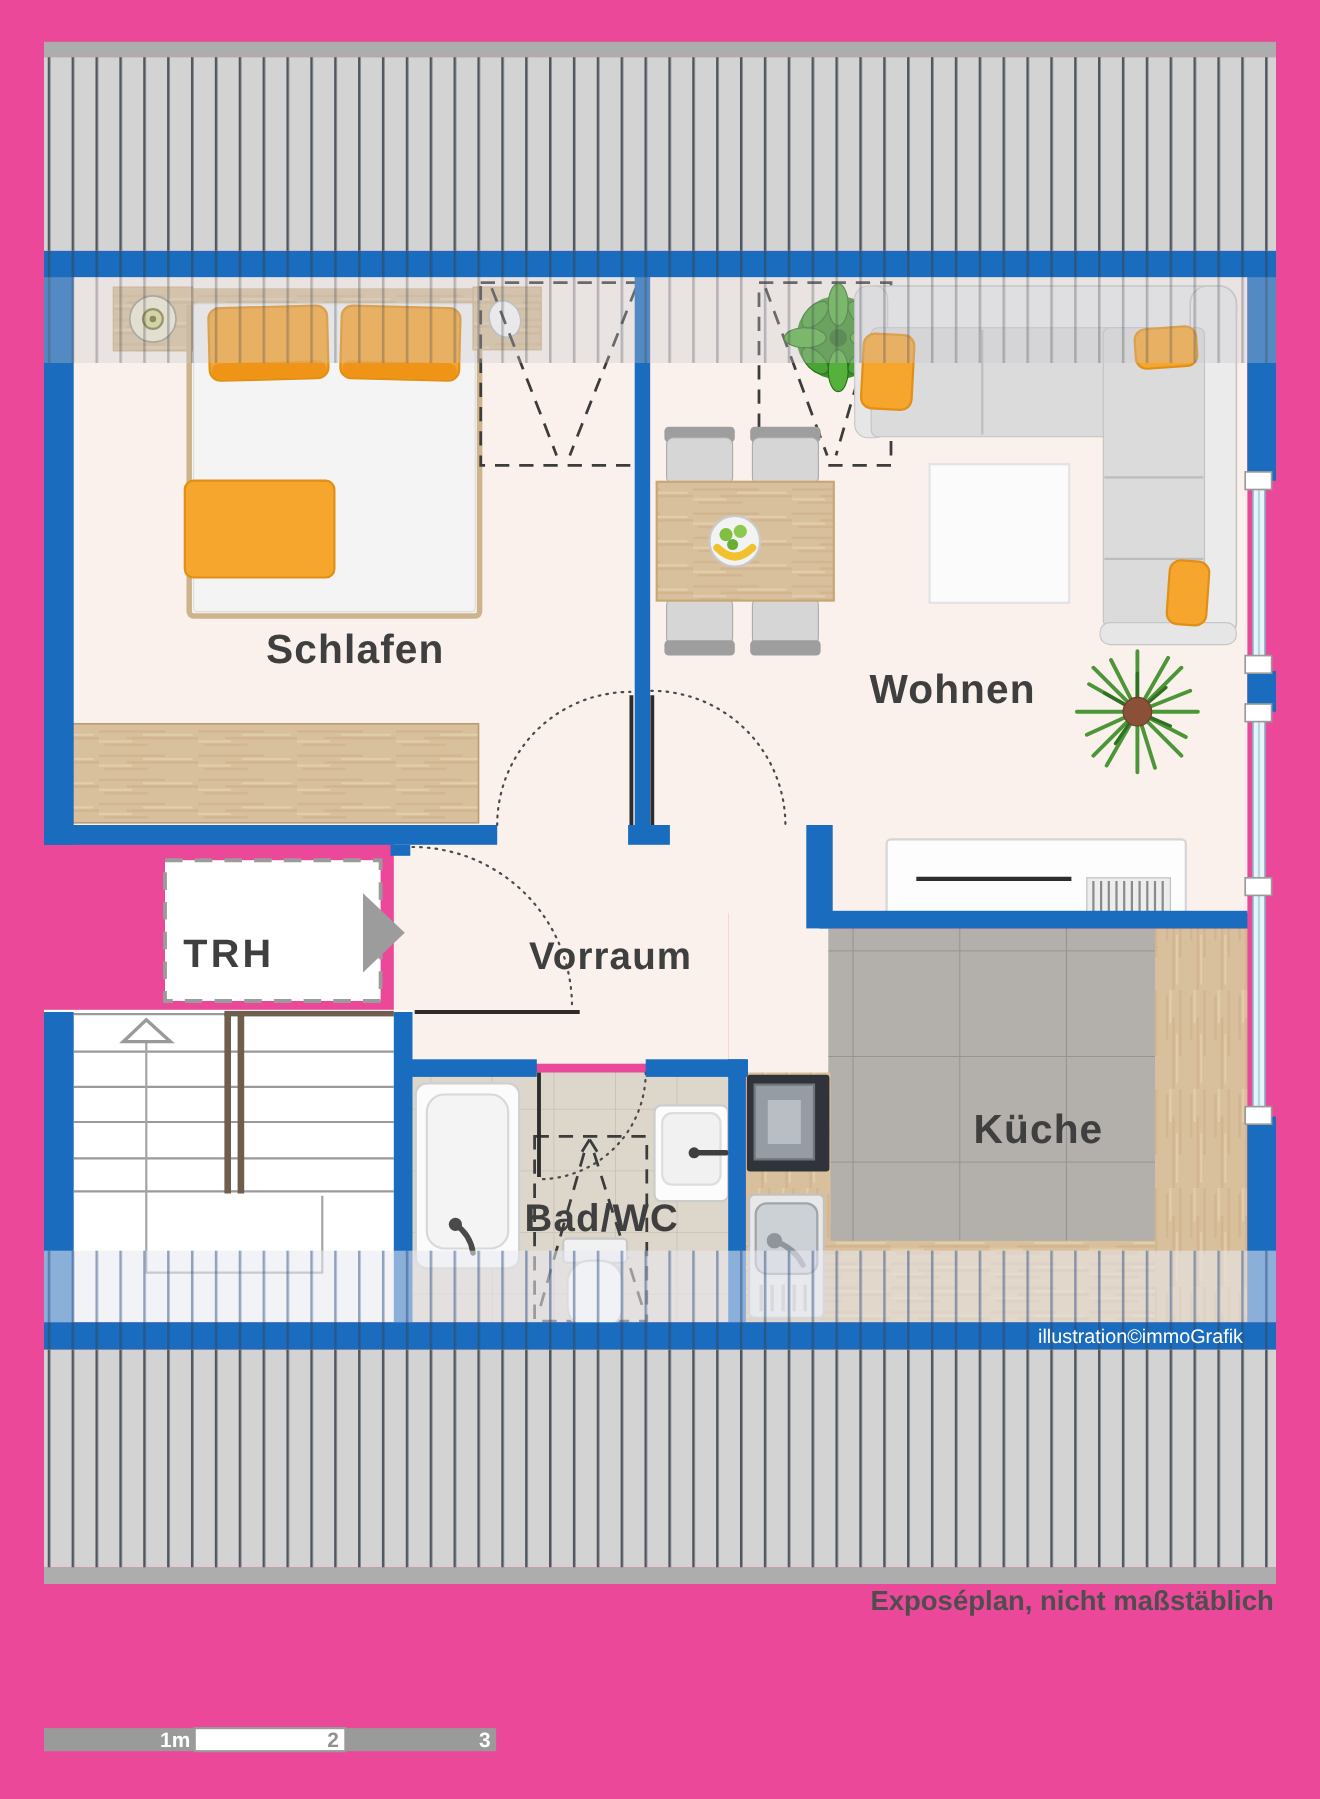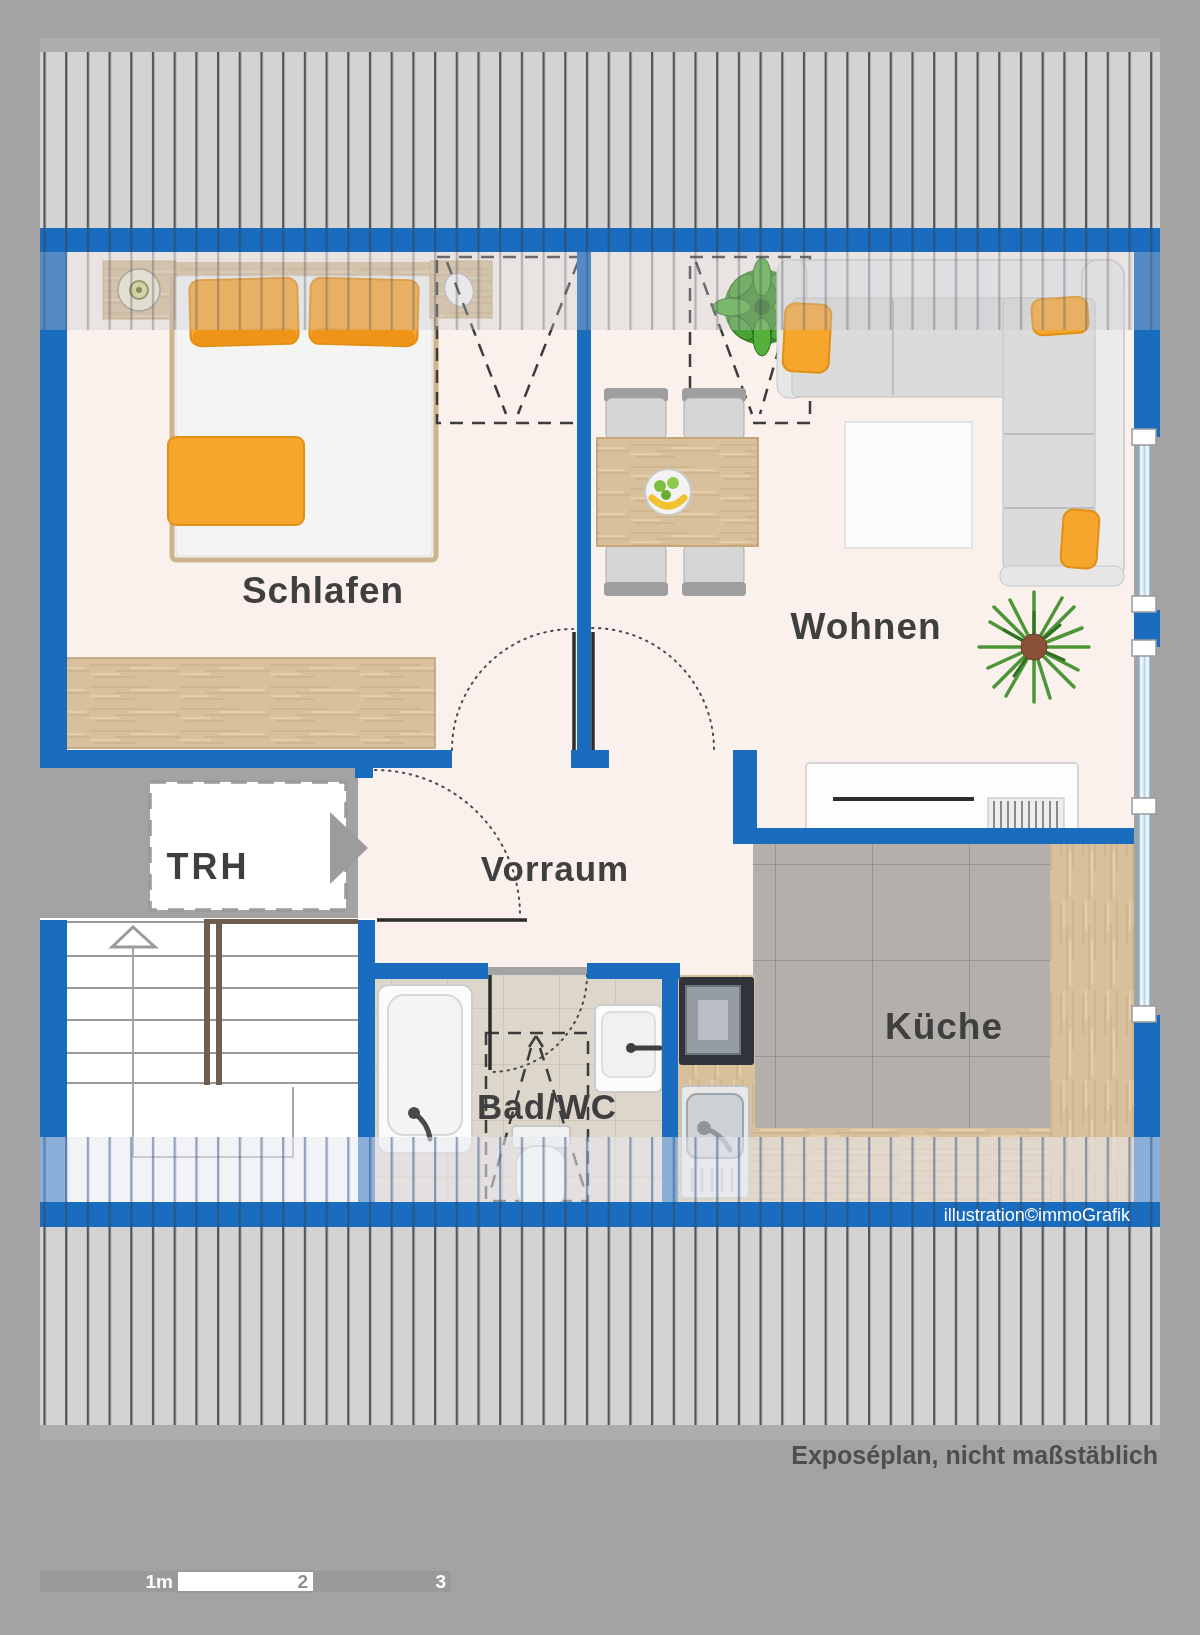--- a/index.html
+++ b/index.html
@@ -1,16 +1,16 @@
 <!DOCTYPE html>
 <html><head>
 <meta charset="utf-8">
 <style>
   html,body{margin:0;padding:0;background:#ffffff;}
-  .stage{position:relative;width:1200px;height:1635px;background:#a3a3a3;overflow:hidden;
+  .stage{position:relative;width:1200px;height:1635px;background:#ec4899;overflow:hidden;
          font-family:"Liberation Sans", sans-serif;}
   svg text{font-family:"Liberation Sans", sans-serif;}
   .room-label{font-size:37px;font-weight:700;fill:#3f3f3f;letter-spacing:1px;}
   .room-label-sm{font-size:35px;font-weight:700;fill:#3f3f3f;letter-spacing:1px;}
   .trh-label{font-size:36px;font-weight:700;fill:#3f3f3f;letter-spacing:3px;}
   .watermark{font-size:18px;font-weight:400;fill:#ffffff;}
   .footer-note{font-size:25px;font-weight:700;fill:#4e4e4e;}
   .scale-txt{font-size:19px;font-weight:700;}
 </style>
 </head>

